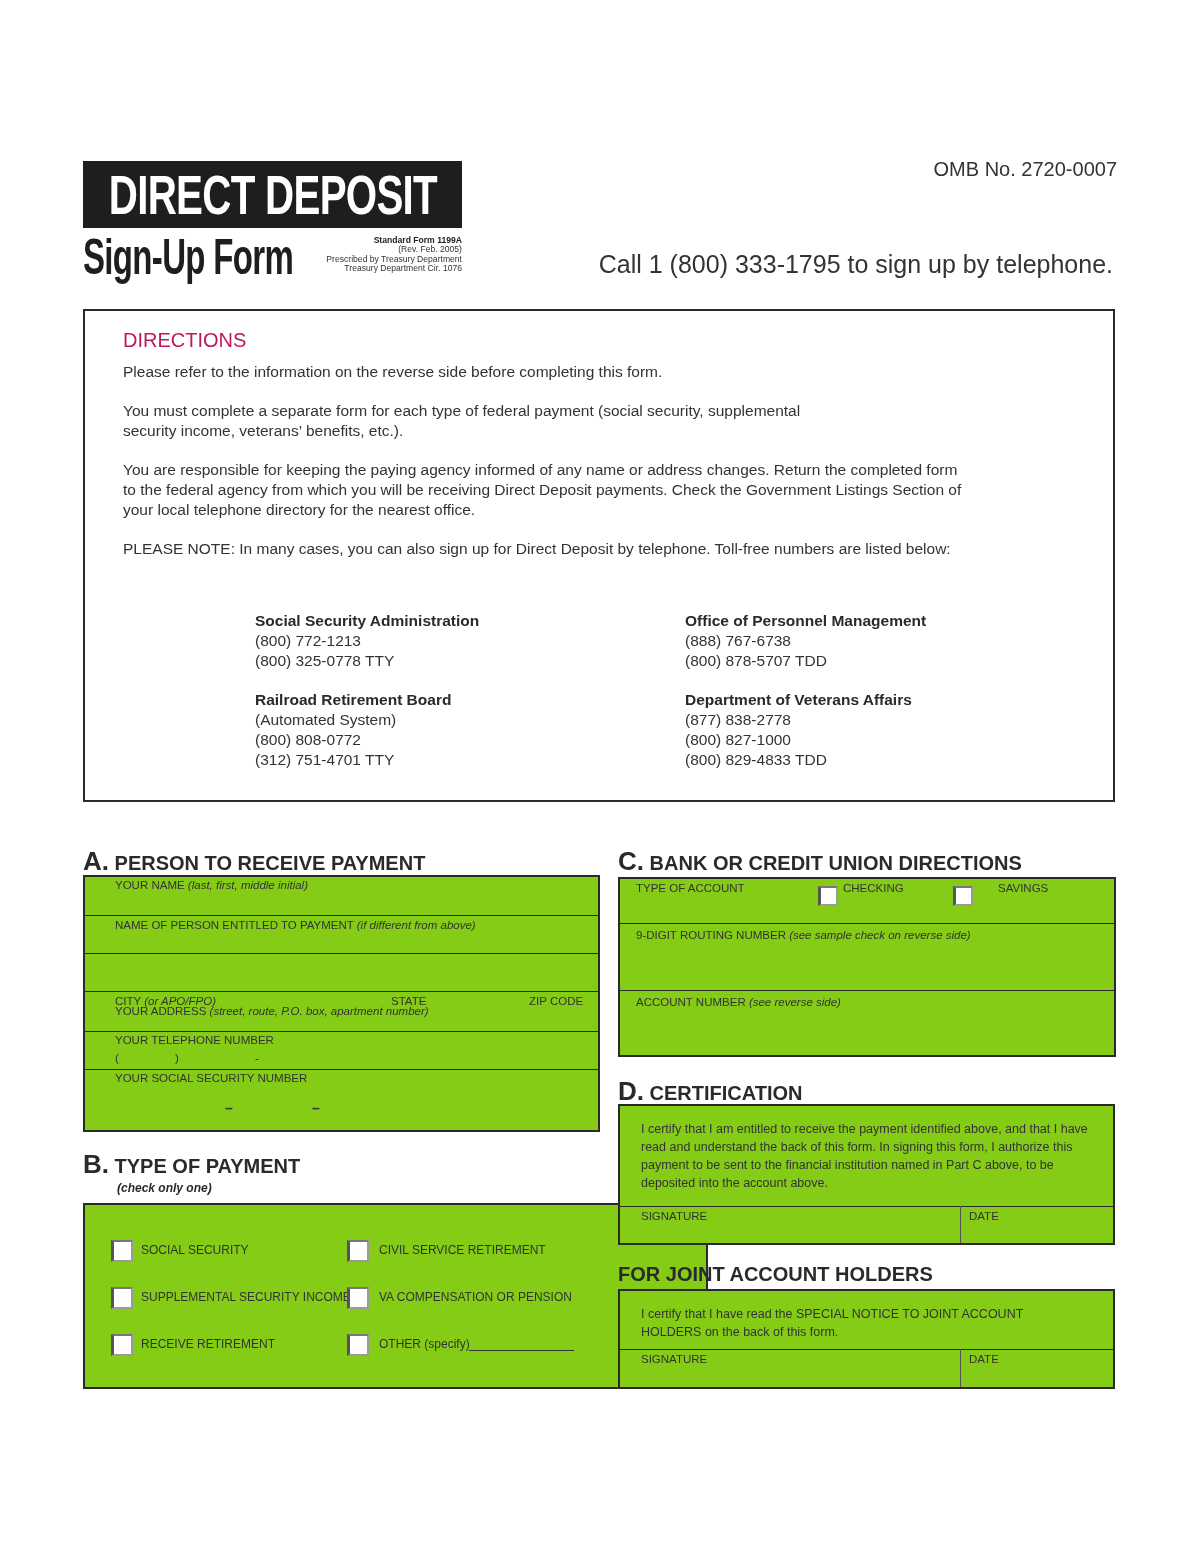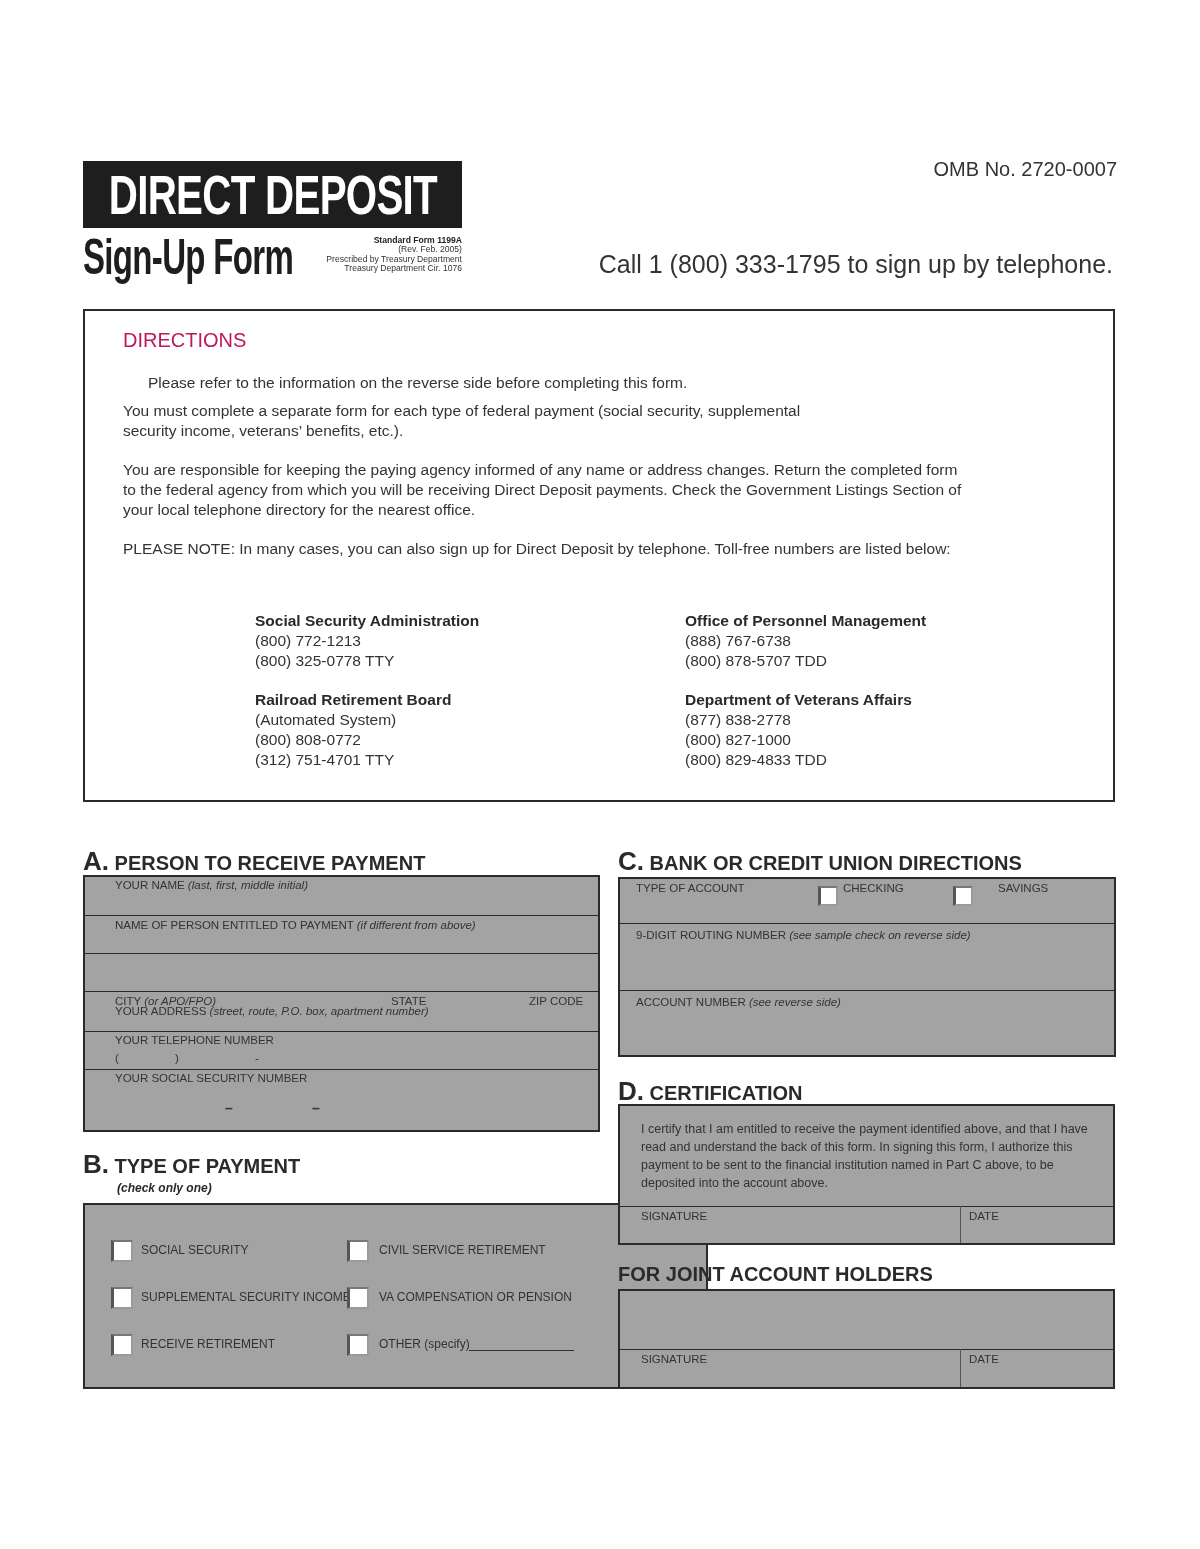--- a/index.html
+++ b/index.html
@@ -39,21 +39,21 @@
   .dir-title { left: 123px; top: 329px; font-weight: normal; font-size: 20px; color: #be185d; }
   .dir-p { left: 123px; font-size: 15.5px; line-height: 20px; color: #333; width: 880px; }
   .agency { font-size: 15.5px; line-height: 20px; color: #333; }
   .agency .name { font-weight: bold; color: #2a2a2a; }
 
   
   .sec-head { font-weight: bold; color: #2a2a2a; font-size: 20px; white-space: nowrap; }
   .sec-head .letter { font-size: 26px; }
 
   
-  .box { border: 2px solid #2a2a2a; box-sizing: border-box; background: #a3a3a3; }
+  .box { border: 2px solid #2a2a2a; box-sizing: border-box; background: #84cc16; }
   .row { position: absolute; left: 0; right: 0; border-top: 1.5px solid #2a2a2a; }
   .lbl { position: absolute; font-size: 11.5px; color: #333; white-space: nowrap; }
   .lbl i { font-style: italic; }
 
   .chk {
     position: absolute; width: 22px; height: 22px; box-sizing: border-box;
     border: 2px solid #9a9a9a; border-left: 3px solid #555; border-top: 2px solid #777;
     background: #fff;
   }
   .chk-label { position: absolute; font-size: 12px; color: #333; white-space: nowrap; }
@@ -73,21 +73,21 @@
   <div class="b">Standard Form 1199A</div>
   <div>(Rev. Feb. 2005)</div>
   <div>Prescribed by Treasury Department</div>
   <div>Treasury Department Cir. 1076</div>
 </div>
 <div class="abs omb">OMB No. 2720-0007</div>
 <div class="abs call">Call 1 (800) 333-1795 to sign up by telephone.</div>
 
 <div class="abs directions-box"></div>
 <div class="abs dir-title">DIRECTIONS</div>
-<div class="abs dir-p" style="top:373px;margin-left:25px;">Please refer to the information on the reverse side before completing this form.</div>
+<div class="abs dir-p" style="top:362px;">Please refer to the information on the reverse side before completing this form.</div>
 <div class="abs dir-p" style="top:401px; width:720px;">You must complete a separate form for each type of federal payment (social security, supplemental security income, veterans’ benefits, etc.).</div>
 <div class="abs dir-p" style="top:460px; width:850px;">You are responsible for keeping the paying agency informed of any name or address changes. Return the completed form to the federal agency from which you will be receiving Direct Deposit payments. Check the Government Listings Section of your local telephone directory for the nearest office.</div>
 <div class="abs dir-p" style="top:539px; width:900px;">PLEASE NOTE: In many cases, you can also sign up for Direct Deposit by telephone. Toll-free numbers are listed below:</div>
 
 <div class="abs agency" style="left:255px; top:611px;">
   <div class="name">Social Security Administration</div>
   <div>(800) 772-1213</div>
   <div>(800) 325-0778 TTY</div>
 </div>
 <div class="abs agency" style="left:685px; top:611px;">
@@ -201,19 +201,20 @@
   <div class="row" style="top:100px;"></div>
   <div class="lbl" style="left:21px; top:104px;">SIGNATURE</div>
   <div class="vline" style="left:340px; top:100px;"></div>
   <div class="lbl" style="left:349px; top:104px;">DATE</div>
   <div class="input-area" style="top:118px; height:19px; right:156px;"></div>
   <div class="input-area" style="top:118px; height:19px; left:342px;"></div>
 </div>
 
 <div class="abs sec-head" style="left:618px; top:1263px;">FOR JOINT ACCOUNT HOLDERS</div>
 <div class="abs box" style="left:618px; top:1289px; width:497px; height:100px;">
+  <div class="cert-text" style="left:21px; top:14px; width:420px;">I certify that I have read the SPECIAL NOTICE TO JOINT ACCOUNT HOLDERS on the back of this form.</div>
   <div class="row" style="top:58px;"></div>
   <div class="lbl" style="left:21px; top:62px;">SIGNATURE</div>
   <div class="vline" style="left:340px; top:58px;"></div>
   <div class="lbl" style="left:349px; top:62px;">DATE</div>
   <div class="input-area" style="top:76px; height:20px; right:156px;"></div>
   <div class="input-area" style="top:76px; height:20px; left:342px;"></div>
 </div>
 
 </body></html>

